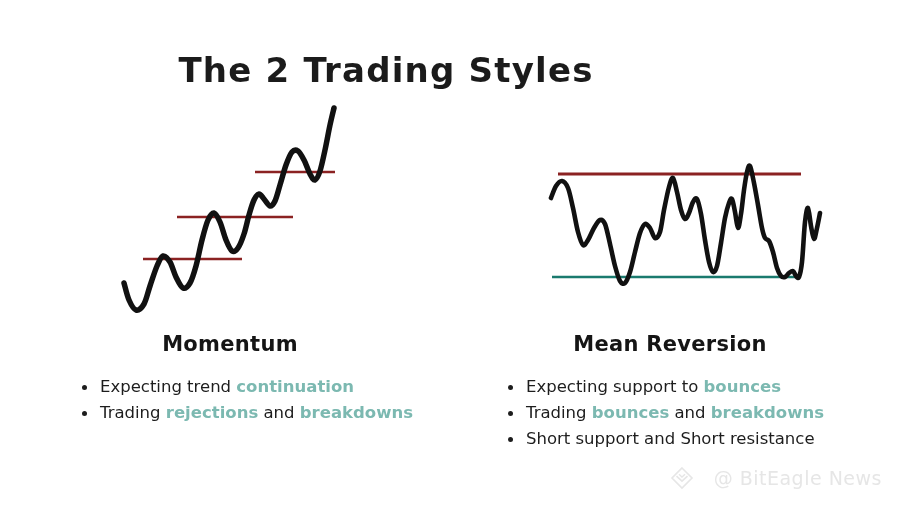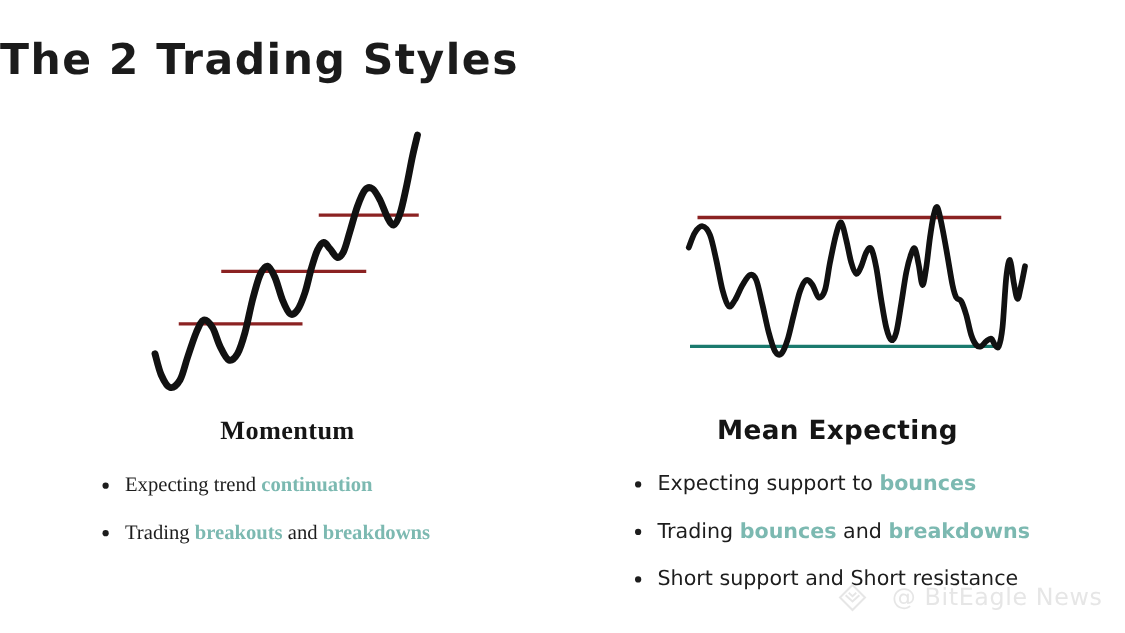--- a/index.html
+++ b/index.html
@@ -12,23 +12,24 @@
   }
   .slide {
     position: relative;
     width: 900px;
     height: 506px;
     background: #ffffff;
     overflow: hidden;
   }
   .title {
     position: absolute;
-    top: 28px;
+    top: 50px;
     left: 0;
     width: 772px;
+    text-align: center;
     font-family: "DejaVu Sans", sans-serif;
     font-size: 34px;
     font-weight: 700;
     letter-spacing: 1.2px;
     color: #1b1b1b;
   }
   .charts {
     position: absolute;
     top: 92px;
     left: 0;
@@ -38,21 +39,21 @@
   .chart-svg {
     position: absolute;
     top: 0;
     left: 0;
   }
   .col {
     position: absolute;
     top: 332px;
     width: 420px;
   }
-  .col-left { left: 20px; font-family: Liberation Serif, serif; }
+  .col-left { left: 20px; }
   .col-right { left: 460px; }
   .col-heading {
     text-align: center;
     font-size: 21px;
     font-weight: 700;
     color: #151515;
     letter-spacing: 0.3px;
     margin: 0 0 18px 0;
   }
   .bullets {
@@ -61,21 +62,20 @@
     padding: 0 0 0 62px;
   }
   .col-right .bullets { padding-left: 48px; }
   .bullet {
     position: relative;
     font-size: 16.5px;
     line-height: 26px;
     color: #1d1d1d;
     padding-left: 18px;
     white-space: nowrap;
-    margin-top: 12px;
   }
   .bullet::before {
     content: "";
     position: absolute;
     left: 0;
     top: 11px;
     width: 5px;
     height: 5px;
     border-radius: 50%;
     background: #1d1d1d;
@@ -128,27 +128,27 @@
     </svg>
   </div>
 
   <div class="col col-left">
     <div class="col-heading">Momentum</div>
     <ul class="bullets">
       <li class="bullet">
         <span>Expecting trend </span><span class="hl">continuation</span><span></span><span class="hl"></span>
       </li>
       <li class="bullet">
-        <span>Trading </span><span class="hl">breakouts</span><span> and </span><span class="hl">breakdowns</span>
+        <span>Trading </span><span class="hl">rejections</span><span> and </span><span class="hl">breakdowns</span>
       </li>
     </ul>
   </div>
 
   <div class="col col-right">
-    <div class="col-heading">Mean Expecting</div>
+    <div class="col-heading">Mean Reversion</div>
     <ul class="bullets">
       <li class="bullet">
         <span>Expecting support to </span><span class="hl">bounces</span><span></span><span class="hl"></span>
       </li>
       <li class="bullet">
         <span>Trading </span><span class="hl">bounces</span><span> and </span><span class="hl">breakdowns</span>
       </li>
       <li class="bullet">
         <span>Short support and Short resistance</span>
       </li>

